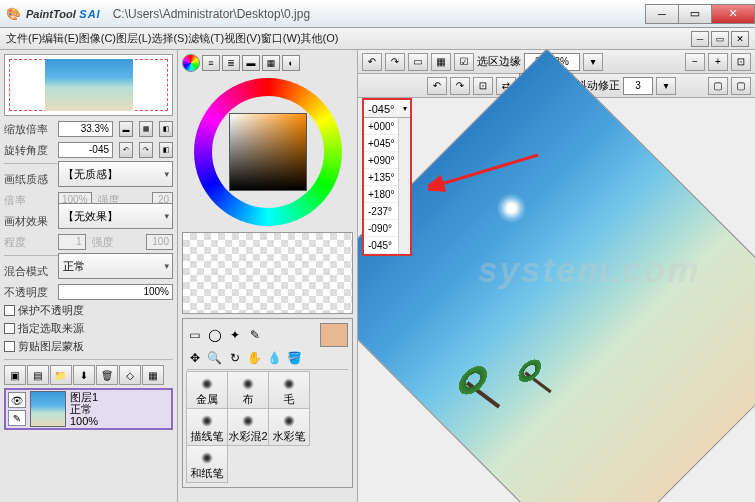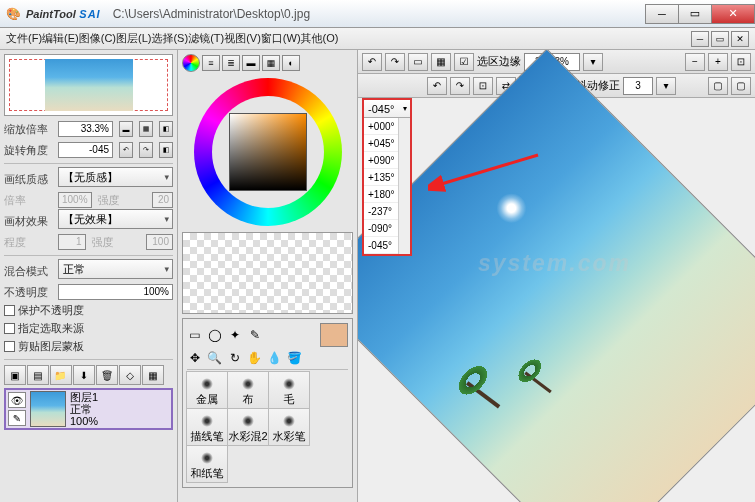--- a/index.html
+++ b/index.html
@@ -20,21 +20,21 @@
 .left-panel{width:178px;background:#e6e6e6;border-right:1px solid #aaa;padding:4px;display:flex;flex-direction:column;gap:3px;overflow:hidden}
 .nav-thumb{height:62px;background:#fff;border:1px solid #999;position:relative;display:flex;align-items:center;justify-content:center}
 .nav-thumb .th{width:88px;height:52px;background:linear-gradient(180deg,#3d9ad9 0%,#5bb5e8 35%,#b8e0d4 55%,#e8dcc0 100%);position:relative}
 .nav-thumb .diag{position:absolute;inset:4px;border:1px dashed #d55}
 .row{display:flex;align-items:flex-end;gap:6px;height:18px}
 .lbl{color:#444;white-space:nowrap;min-width:48px}
 .lbl.dis{color:#aaa}
 .num-box{flex:1;height:16px;background:#fff;border:1px solid #888;text-align:right;padding:0 3px;line-height:14px;font-size:10px}
 .num-box.dis{background:#eee;color:#aaa}
 .tri-btn{width:14px;height:16px;background:linear-gradient(#f4f4f4,#d4d4d4);border:1px solid #888;display:inline-flex;align-items:center;justify-content:center;font-size:7px}
-.sel-box{flex:1;height:20px;background:linear-gradient(#fcfcfc,#e8e8e8);border:1px solid #888;display:flex;align-items:center;padding:8px 4px;position:relative}
+.sel-box{flex:1;height:26px;background:linear-gradient(#fcfcfc,#e8e8e8);border:1px solid #888;display:flex;align-items:center;padding:8px 4px;position:relative}
 .sel-box::after{content:"▾";position:absolute;right:3px;font-size:9px;color:#555}
 .divider{height:1px;background:#bbb;margin:2px 0}
 .cb-row{display:flex;align-items:center;gap:3px;height:15px;color:#333}
 .cb{width:11px;height:11px;border:1px solid #666;background:#fff}
 .layer-tools{display:flex;gap:1px;flex-wrap:wrap}
 .lt-btn{width:22px;height:20px;background:linear-gradient(#f8f8f8,#dcdcdc);border:1px solid #999;display:flex;align-items:center;justify-content:center;font-size:10px}
 .layer-item{height:42px;border:2px solid #8a6bbf;background:#e4dcf0;display:flex;align-items:center;padding:2px;gap:4px}
 .layer-vis{display:flex;flex-direction:column;gap:2px}
 .layer-vis .ic{width:18px;height:16px;background:#fff;border:1px solid #888;display:flex;align-items:center;justify-content:center;font-size:10px}
 .layer-th{width:36px;height:36px;background:linear-gradient(180deg,#3d9ad9,#5bb5e8 40%,#b8e0d4 60%,#e8dcc0);border:1px solid #666}
@@ -63,21 +63,21 @@
 .rot-sel{height:18px;background:linear-gradient(#fff,#eee);border-bottom:1px solid #aaa;display:flex;align-items:center;padding:0 4px;position:relative}
 .rot-sel::after{content:"▾";position:absolute;right:3px;font-size:8px}
 .rot-opt{height:17px;padding:0 4px;line-height:17px;font-size:10px;border-bottom:1px solid #eee}
 .rot-scroll{position:absolute;right:0;top:18px;bottom:0;width:12px;background:#eee;border-left:1px solid #ccc}
 .arrow{position:absolute;left:70px;top:95px;z-index:4}
 .canvas-img{position:absolute;left:40px;top:60px;width:340px;height:400px;transform:rotate(-45deg);transform-origin:center;background:linear-gradient(180deg,#2d7fc4 0%,#4ba3dd 25%,#6fc4ea 40%,#a8dcd8 55%,#d4e8d0 65%,#ead9b8 100%);border:1px solid #888;overflow:hidden}
 .sun{position:absolute;left:55%;top:18%;width:30px;height:30px;background:radial-gradient(circle,#fff 20%,rgba(255,255,255,0.3) 50%,transparent 70%);border-radius:50%}
 .palm{position:absolute;left:8%;top:40%;width:50px;height:60px}
 .palm::before{content:"";position:absolute;left:20px;top:20px;width:4px;height:40px;background:#4a3525;transform:rotate(-8deg)}
 .palm::after{content:"";position:absolute;left:5px;top:10px;width:40px;height:25px;background:radial-gradient(ellipse,transparent 30%,#2a6b2a 30%,#3a8b3a 60%,transparent 60%);border-radius:50%}
-.watermark{position:absolute;left:120px;top:200px;font-size:23px;color:rgba(200,200,200,0.35);font-weight:bold;z-index:3;font-style:italic;letter-spacing:2px}
+.watermark{position:absolute;left:120px;top:200px;font-size:35px;color:rgba(200,200,200,0.35);font-weight:bold;z-index:3;font-style:italic;letter-spacing:2px}
 </style>
 </head>
 <body>
 
 <div class="titlebar">
   <span class="logo">🎨</span>
   <span class="app-name"><span class="p">PaintTool</span> <span class="sai">SAI</span></span>
   <span class="title-path">C:\Users\Administrator\Desktop\0.jpg</span>
   <div class="win-btns">
     <div class="win-btn">─</div>

